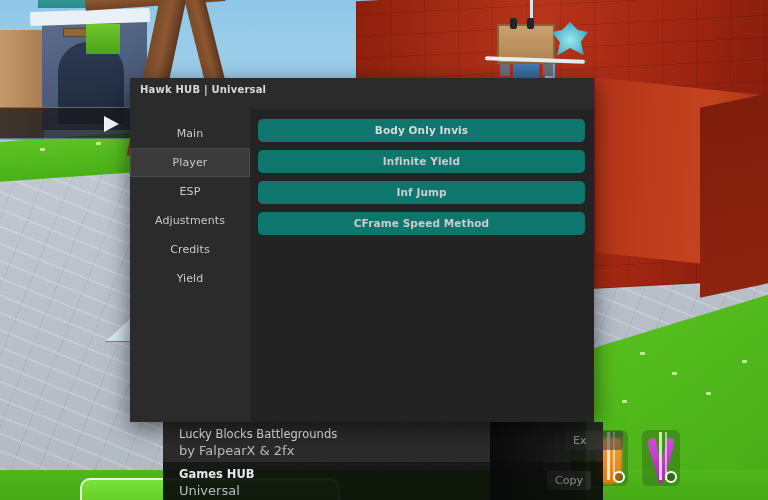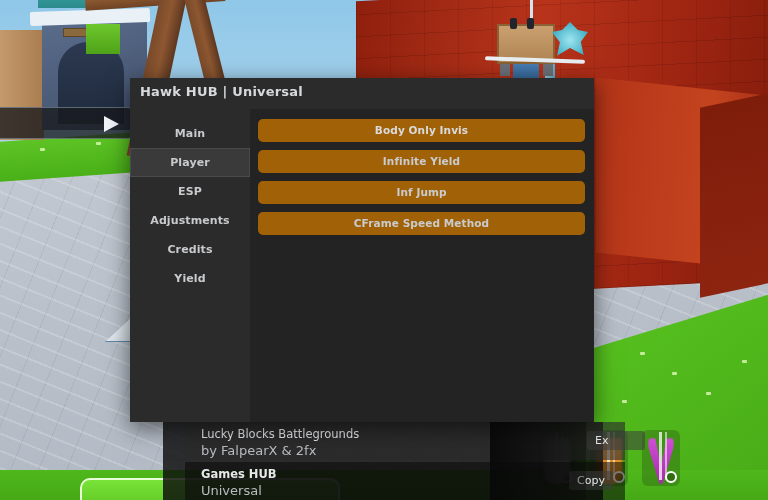--- a/index.html
+++ b/index.html
@@ -181,48 +181,48 @@
   }
 
   
   #hub{
     position:absolute; left:130px; top:78px; width:464px; height:344px;
     background:#2b2b2b;
     box-shadow:0 6px 22px rgba(0,0,0,.55);
   }
   .hub-title{
     position:absolute; left:10px; top:6px;
-    font-size:13px; font-weight:bold; color:#d7d9dc; letter-spacing:.2px;
+    font-size:10px; font-weight:bold; color:#d7d9dc; letter-spacing:.2px;
   }
   .hub-body{ position:absolute; left:0; top:31px; right:0; bottom:0; display:flex; }
   .sidebar{ width:120px; background:#2b2b2b; padding-top:10px; flex:0 0 120px; }
   .tab{
     height:29px; line-height:29px; text-align:center;
-    font-size:11px; font-weight:bold; color:#c8cacd; letter-spacing:.1px;
+    font-size:11px; font-weight:normal; color:#c8cacd; letter-spacing:.1px;
     cursor:pointer; user-select:none;
   }
   .tab.active{ background:#3a3a3a; border:1px solid #4a4a4a; line-height:27px; }
   .content{
     flex:1; background:#232323; padding:10px 9px 10px 8px;
     display:flex; flex-direction:column; gap:8px;
   }
   .action-btn{
     height:23px; line-height:23px; text-align:center;
-    background:#a16207; border-radius:5px;
+    background:#0f766e; border-radius:5px;
     font-size:10.5px; font-weight:bold; color:#c9cbce; letter-spacing:.1px;
     cursor:pointer; user-select:none;
   }
   .action-btn.primary{ color:#d8dadd; }
 
   
   #script-list{
     position:absolute; left:163px; top:422px; width:440px; height:78px;
     background:rgba(12,12,12,.82);
   }
-  .script-row{ position:absolute; left:0; width:440px; height:38px;margin-left:22px; }
+  .script-row{ position:absolute; left:0; width:440px; height:38px; }
   #row1{ top:0; background:rgba(44,44,44,.62); }
   #row2{ top:40px; background:rgba(10,10,10,.55); }
   .s-name{ position:absolute; left:16px; top:5px; font-size:11.5px; color:#e6e8ea; }
   .s-name.bold{ font-weight:bold; }
   .s-sub{ position:absolute; left:16px; top:21px; font-size:13px; color:#b9bcc0; }
   .s-btn{
     position:absolute; right:12px; top:9px; height:19px; line-height:19px;
     padding:0 8px; font-size:11px; color:#e4e6e8;
     background:rgba(60,60,60,.55); border-radius:3px; cursor:pointer;
   }

